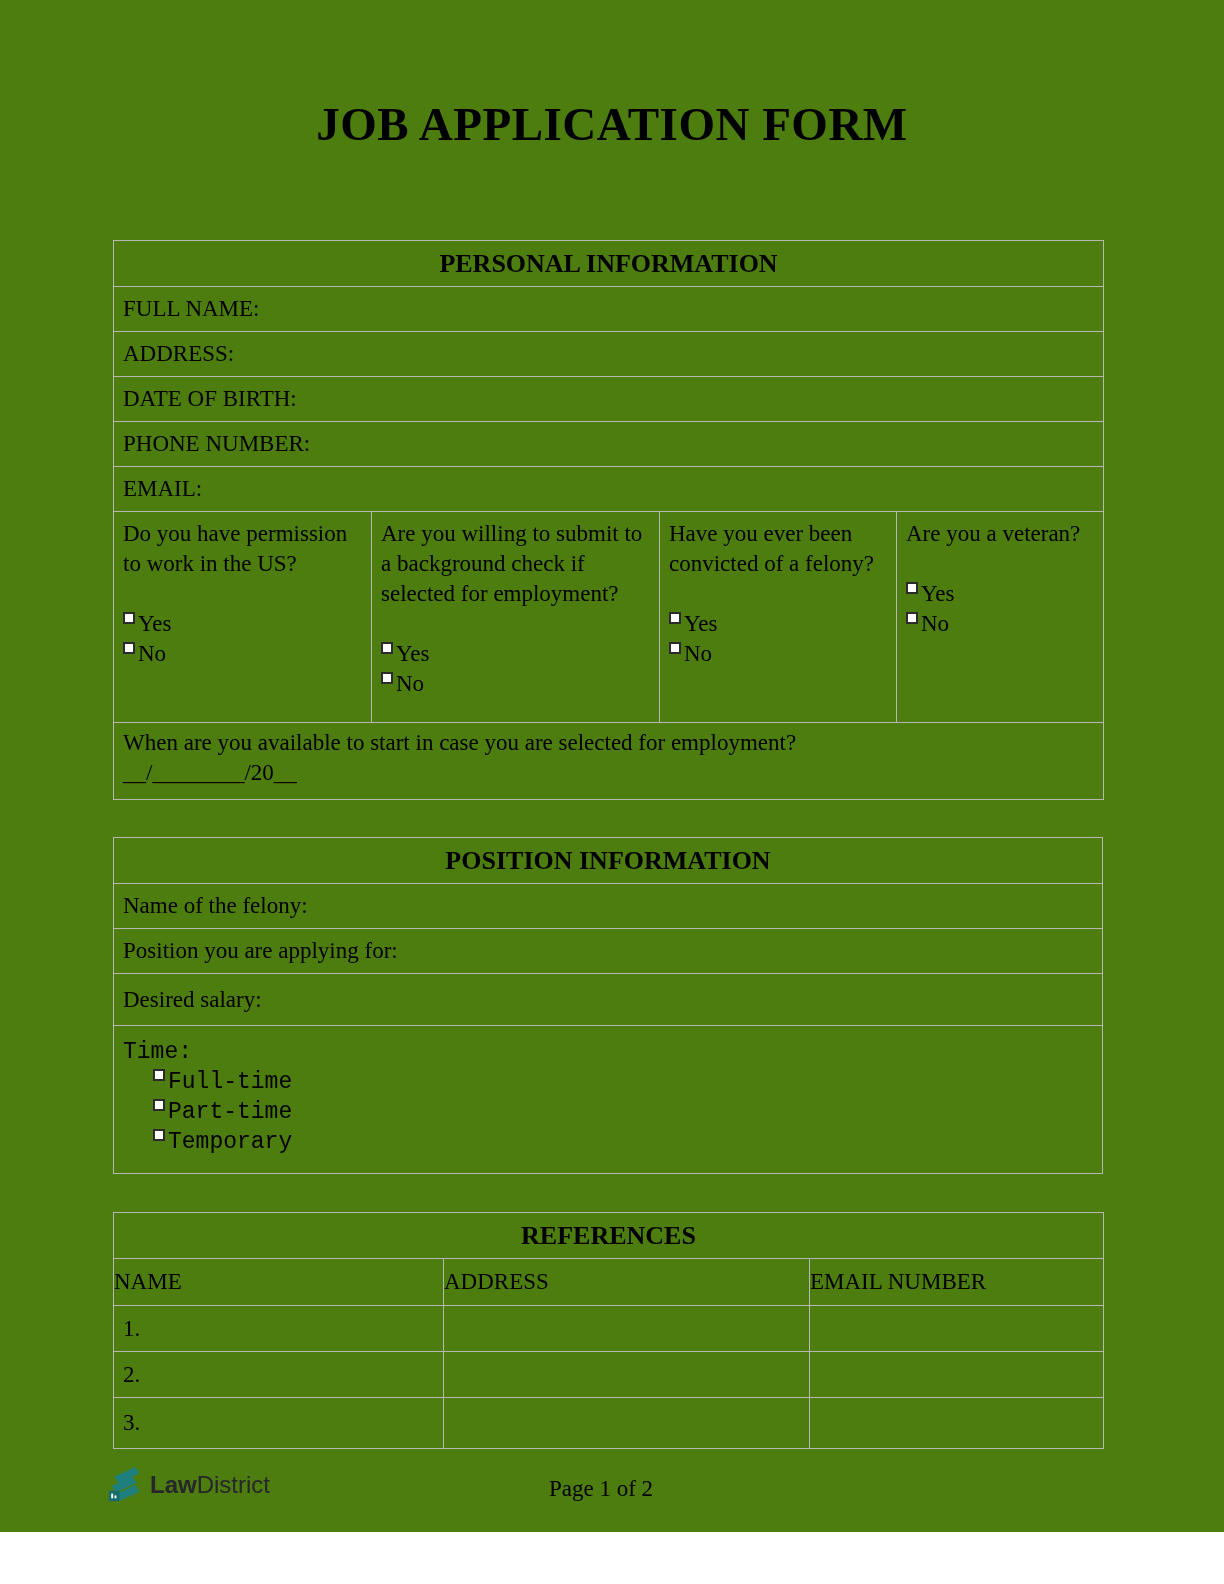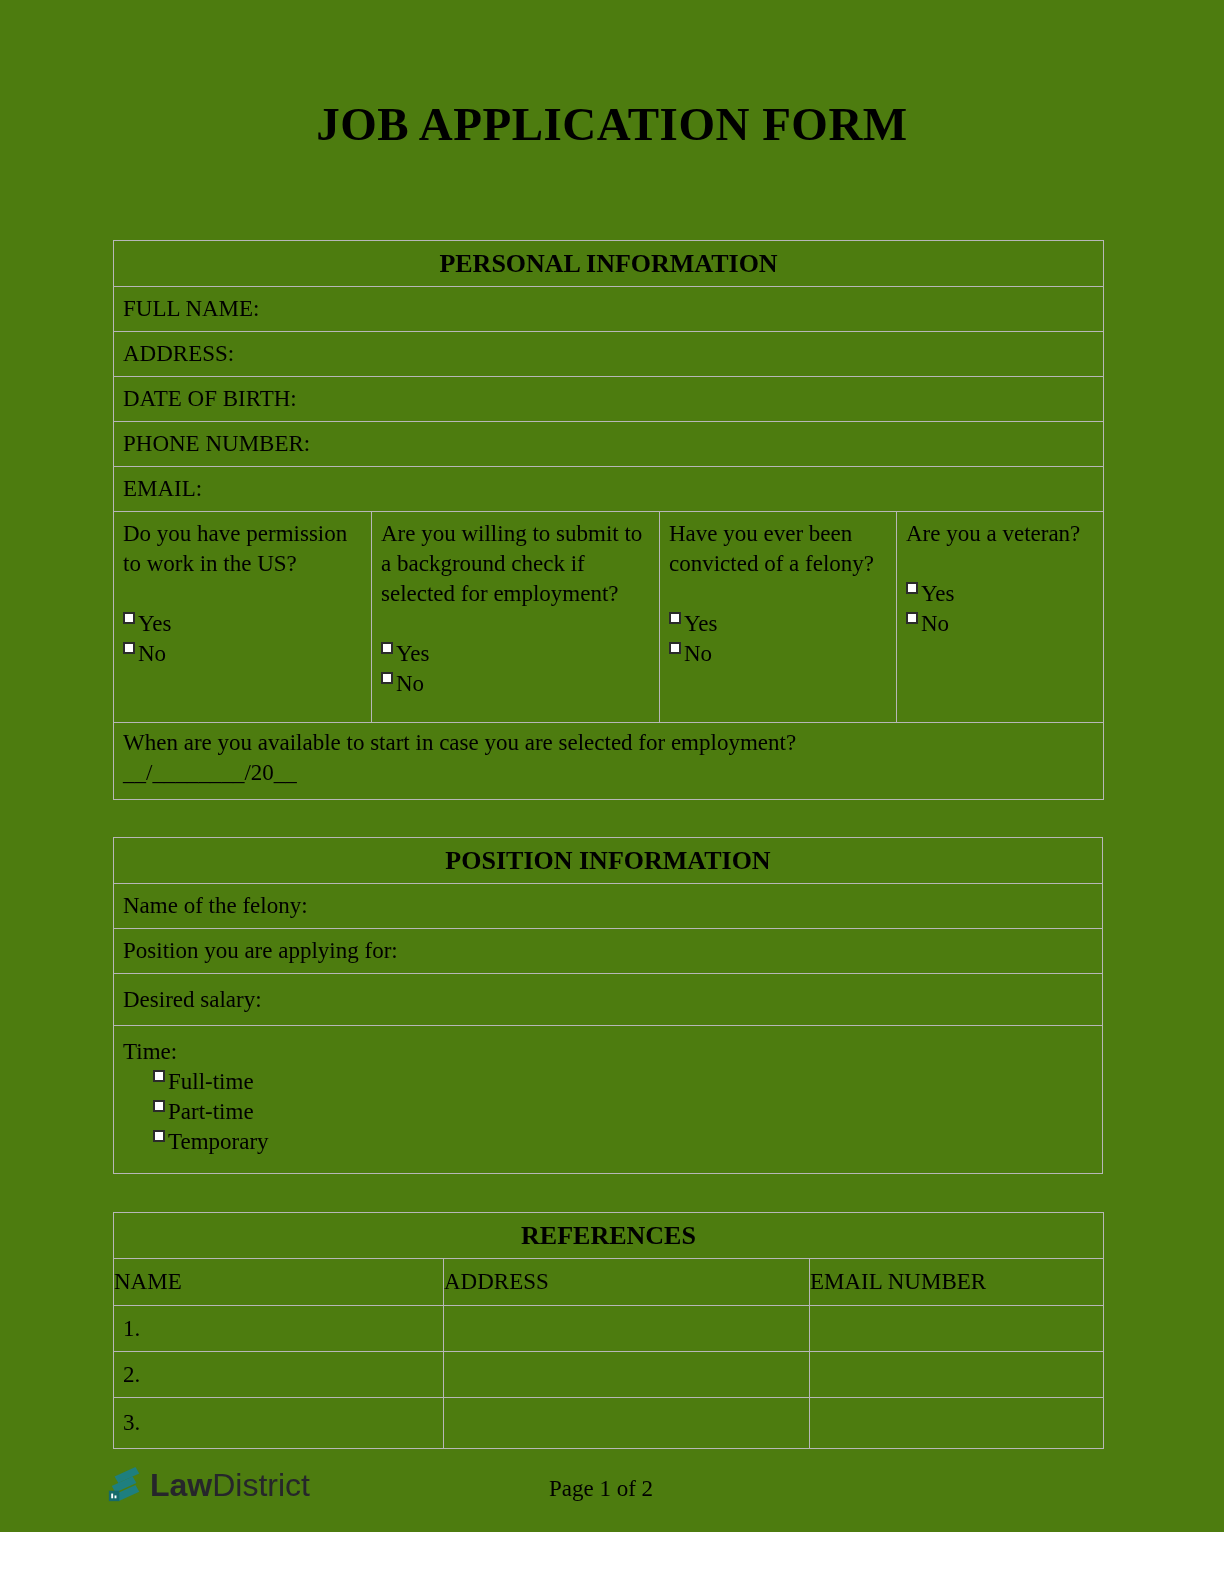--- a/index.html
+++ b/index.html
@@ -72,37 +72,38 @@
     line-height:30px;
   }
 
   
   .t2 { margin-top:37px; }
   .time-cell {
     height:136px;
     vertical-align:top !important;
     padding:11px 10px 0 9px !important;
     line-height:30px;
+    font-family:Liberation Mono, monospace;
   }
   .time-opts { margin-left:30px; }
 
   
   .t3 { margin-top:38px; }
   .col-header-cell { height:46px; text-align:center; }
   .ref-num-cell { height:45px; padding-left:9px !important; }
   .ref-empty-cell { height:45px; }
   .ref-last { height:50px; }
 
   
   .footer { position:absolute; left:0; top:1462px; width:1224px; height:60px; }
   .logo {
     position:absolute; left:106px; top:4px;
     display:flex; align-items:center;
     font-family:"Liberation Sans", sans-serif;
-    font-size:32px; color:#26262b;
+    font-size:24px; color:#26262b;
   }
   .logo svg { margin-right:6px; }
   .logo-law { font-weight:bold; }
   .logo-district { font-weight:normal; }
   .page-indicator {
     position:absolute; left:106px; top:14px; width:990px;
     text-align:center;
     font-size:23px;
     font-family:"Liberation Serif", serif;
   }

